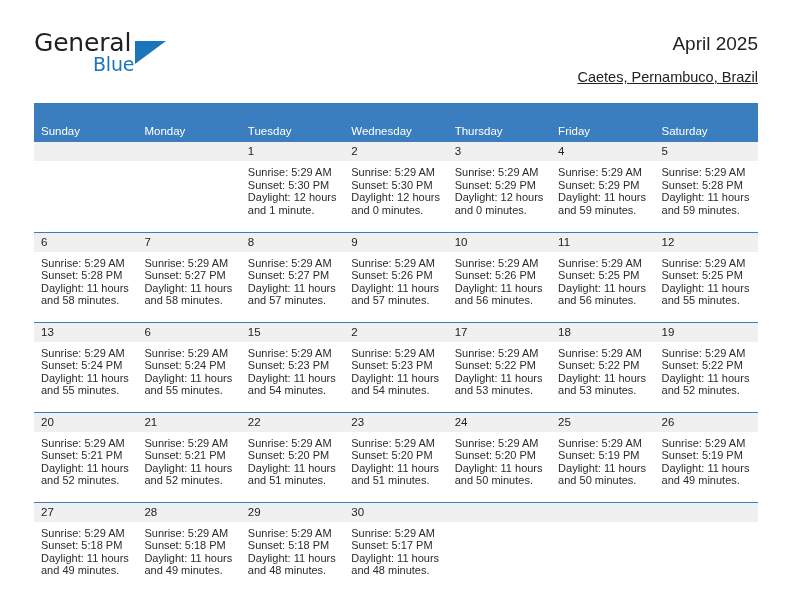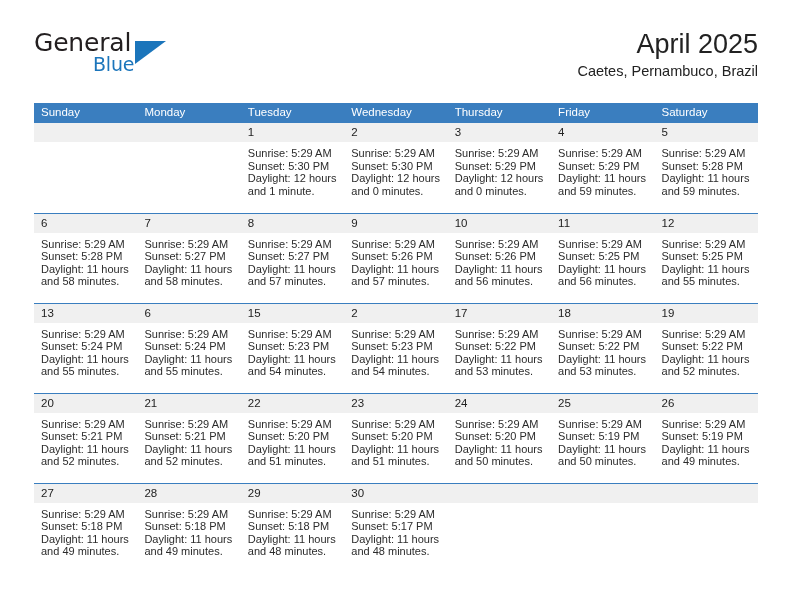--- a/index.html
+++ b/index.html
@@ -66,51 +66,52 @@
     border-bottom: 23px solid transparent;
   }
 
   .title-block {
     position: absolute;
     right: 0;
     top: 0;
     text-align: right;
   }
   .month-title {
-    font-size: 27px;
+    font-size: 19px;
     font-weight: 400;
     color: #222222;
     line-height: 32px;
     white-space: nowrap;
   }
   .location-title {
-    margin-top: 2px;
+    margin-top: 8px;
     font-size: 14.5px;
     font-weight: 400;
     color: #222222;
     line-height: 18px;
     white-space: nowrap;
+    text-decoration: underline;
   }
 
   
   .calendar {
     position: absolute;
     left: 34px;
     top: 103px;
     width: 724px;
     border-collapse: collapse;
     table-layout: fixed;
   }
   .calendar th {
     background: #3a7ebf;
     color: #ffffff;
     font-size: 11.5px;
     font-weight: 400;
     text-align: left;
-    padding: 3px 0 5px 7px;
+    padding: 22px 0 5px 7px;
     height: 20px;
     box-sizing: border-box;
   }
   .calendar td {
     vertical-align: top;
     padding: 0;
     border-top: 1.6px solid #3a7ebf;
     height: 90px;
     box-sizing: border-box;
     background: #ffffff;

